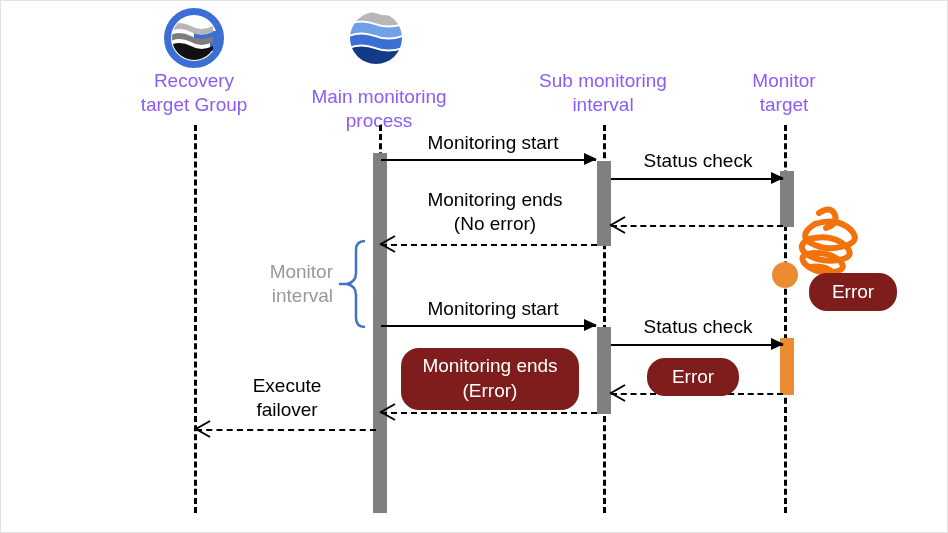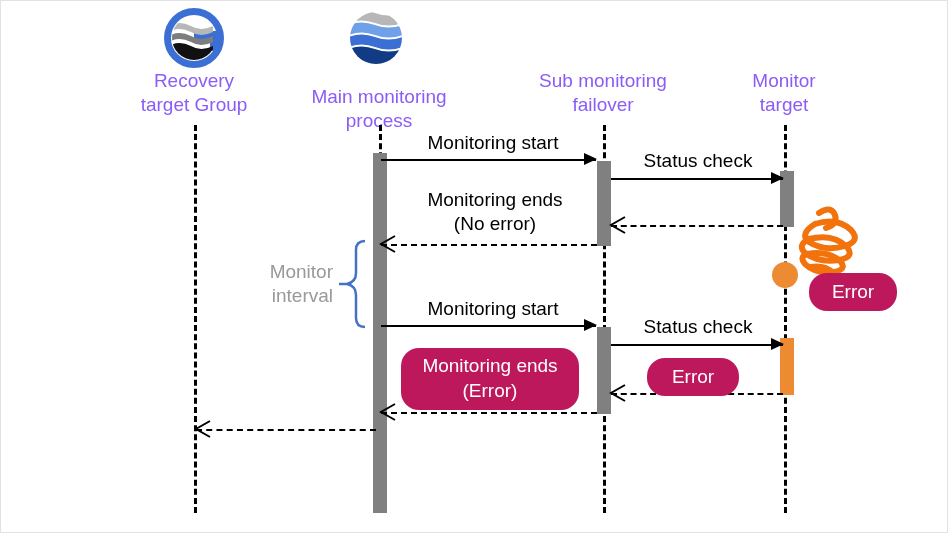--- a/index.html
+++ b/index.html
@@ -70,21 +70,21 @@
   .msg-label {
     position: absolute;
     font-size: 19px;
     color: #000000;
     text-align: center;
     line-height: 1.25;
     white-space: pre-line;
   }
   .badge {
     position: absolute;
-    background: #be185d;
+    background: #7f1d1d;
     color: #ffffff;
     font-size: 19px;
     border-radius: 18px;
     text-align: center;
     line-height: 1.3;
     white-space: pre-line;
     display: flex;
     align-items: center;
     justify-content: center;
     box-sizing: border-box;
@@ -147,21 +147,21 @@
     </svg>
   </div>
 
   <div class="lane-head" style="left:113px; top:68px; width:160px;">Recovery
 target Group</div>
 
   <div class="lane-head" style="left:288px; top:84px; width:180px;">Main monitoring
 process</div>
 
   <div class="lane-head" style="left:512px; top:68px; width:180px;">Sub monitoring
-failover</div>
+interval</div>
 
   <div class="lane-head" style="left:713px; top:68px; width:140px;">Monitor
 target</div>
 
   <div class="lifeline" style="left:193px; top:124px; height:388px;"></div>
   <div class="lifeline" style="left:378px; top:124px; height:388px;"></div>
   <div class="lifeline" style="left:602px; top:124px; height:388px;"></div>
   <div class="lifeline" style="left:783px; top:124px; height:388px;"></div>
 
   <div class="activation" style="left:372px; top:152px; width:14px; height:360px;"></div>
@@ -247,14 +247,16 @@
   </div>
   <div class="badge" style="left:400px; top:347px; width:178px; height:62px;">Monitoring ends
 (Error)</div>
 
   <div class="msg dashed" style="left:195px; top:428px; width:180px;">
     <div class="line"></div>
     <svg class="arrowhead-left-open" viewBox="0 0 18 18" xmlns="http://www.w3.org/2000/svg">
       <path d="M16 1 L2 9 L16 17" fill="none" stroke="#000000" stroke-width="2"></path>
     </svg>
   </div>
+  <div class="msg-label" style="left:196px; top:373px; width:180px;">Execute
+failover</div>
 
 </div>
 
 </body></html>

